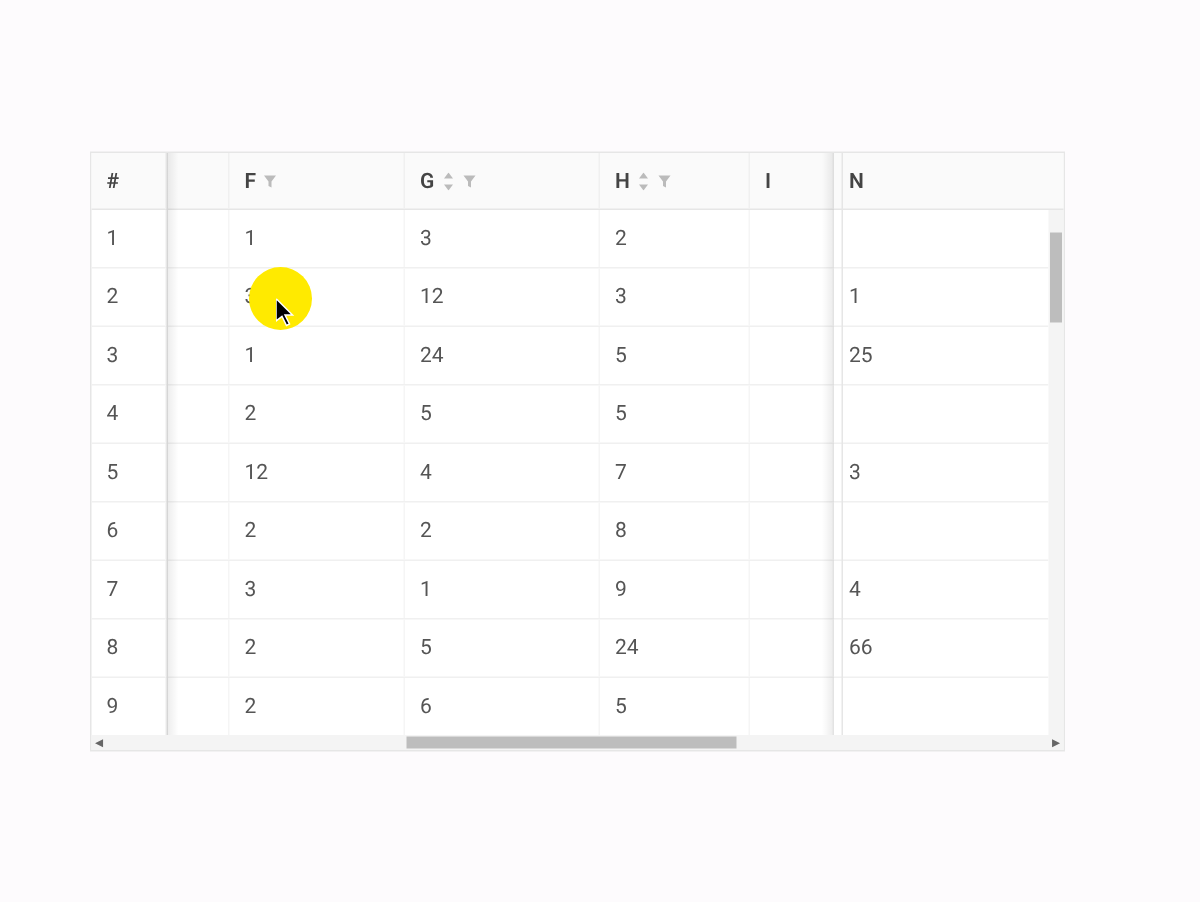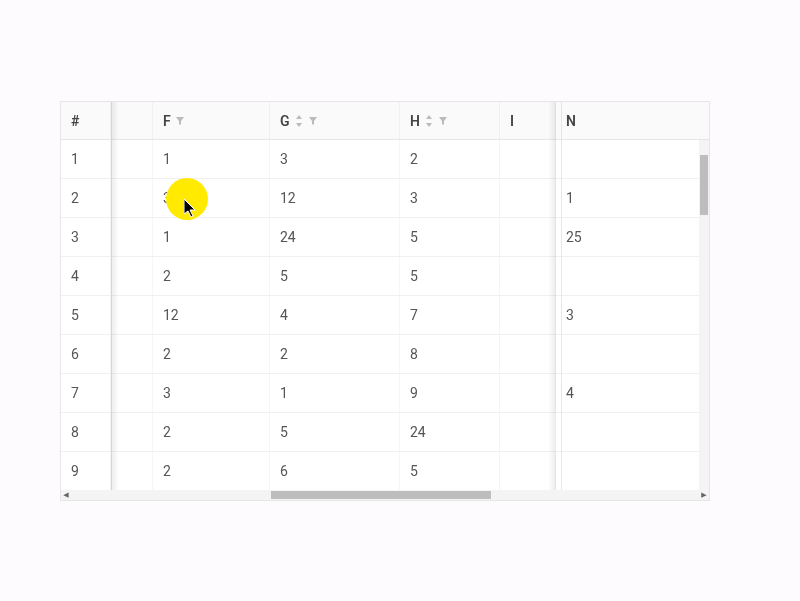--- a/index.html
+++ b/index.html
@@ -402,20 +402,23 @@
           </div>
           <div class="data-cell col-g">
             <span>5</span>
           </div>
           <div class="data-cell col-h">
             <span>24</span>
           </div>
           <div class="data-cell col-i">
             <span></span>
           </div>
+          <div class="data-cell col-n">
+            <span>66</span>
+          </div>
         </div>
         <div class="data-row">
           <div class="data-cell col-idx">
             <span>9</span>
           </div>
           <div class="data-cell col-pinned-gap"></div>
           <div class="data-cell col-f">
             <span>2</span>
           </div>
           <div class="data-cell col-g">

